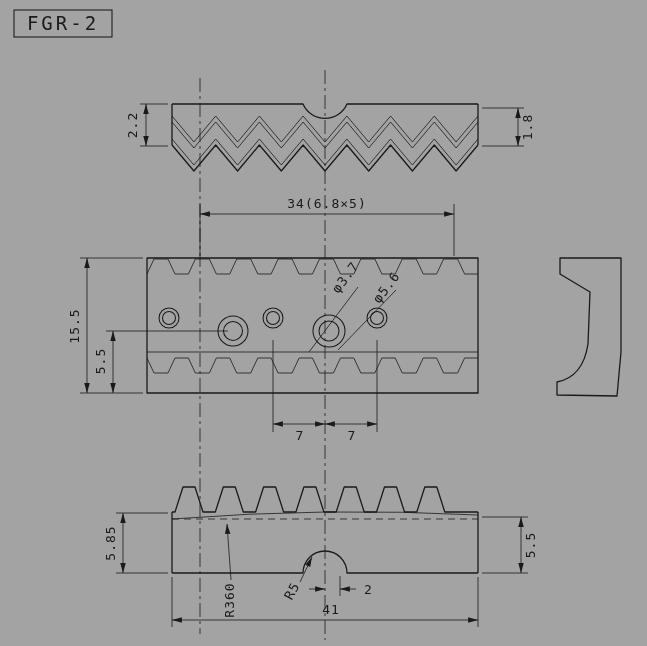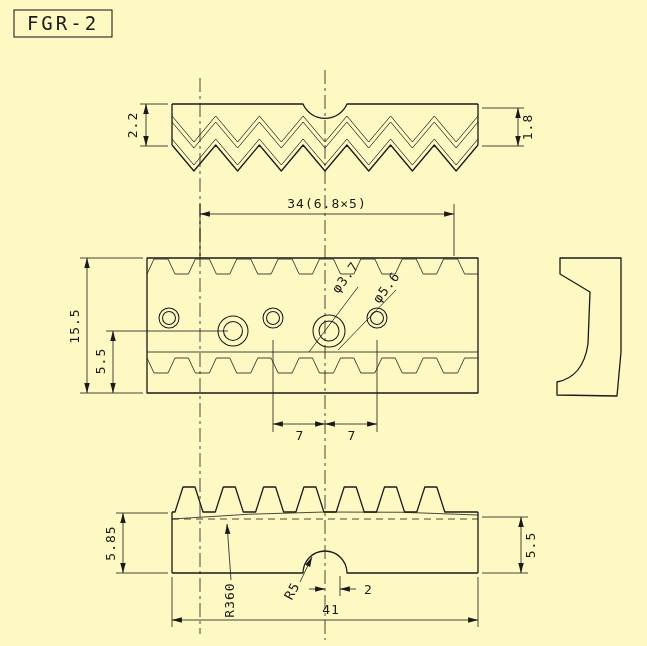--- a/index.html
+++ b/index.html
@@ -1,16 +1,16 @@
 <!DOCTYPE html>
 <html><head>
 <meta charset="utf-8">
 <style>
   html,body{margin:0;padding:0;background:#fff;}
-  .sheet{position:relative;width:647px;height:646px;background:#fef9c3;overflow:hidden;
+  .sheet{position:relative;width:647px;height:646px;background:#a3a3a3;overflow:hidden;
          font-family:"DejaVu Sans Mono", monospace;}
   svg{position:absolute;left:0;top:0;}
   .ol   {stroke:#1a1a1a;stroke-width:1.3;fill:none;stroke-linejoin:round;}
   .med  {stroke:#1a1a1a;stroke-width:1.05;fill:none;}
   .thin {stroke:#1a1a1a;stroke-width:0.8;fill:none;}
   .cl   {stroke:#1a1a1a;stroke-width:0.8;fill:none;stroke-dasharray:14 4 3 4;}
   .dash {stroke-dasharray:7 5;}
   text.dim{font-family:"DejaVu Sans Mono",monospace;font-size:13px;fill:#1a1a1a;letter-spacing:1px;}
   text.ttl{font-family:"DejaVu Sans Mono",monospace;font-size:19px;fill:#1a1a1a;letter-spacing:3px;}
 </style>

